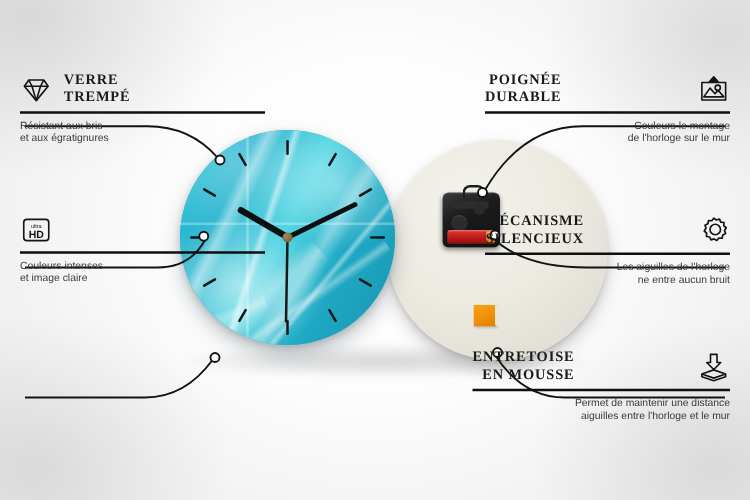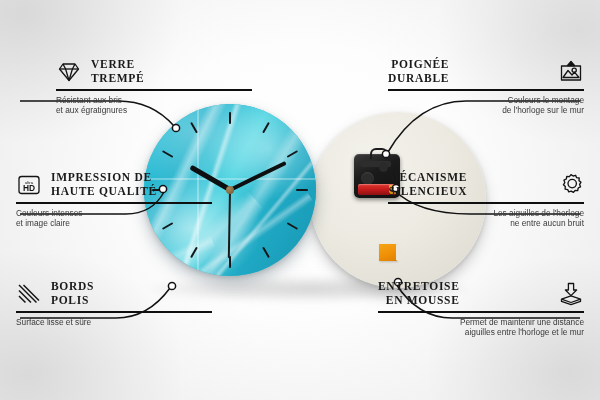--- a/index.html
+++ b/index.html
@@ -224,21 +224,21 @@
     font-family: Liberation Sans, sans-serif;
     font-size: 8.3px;
     line-height: 10.4px;
     color: #39393b;
   }
   .feature.right .desc { text-align: right; }
   .ico { width: 26px; height: 26px; flex: 0 0 26px; }
   .ico svg { display: block; width: 26px; height: 26px; }
 
   
-  #f-verre   { left: 16px;  top: 58px; margin-left: 40px; }
+  #f-verre   { left: 16px;  top: 58px; }
   #f-impr    { left: 16px;  top: 171px; }
   #f-bords   { left: 16px;  top: 280px; }
   #f-poignee { left: 388px; top: 58px; }
   #f-meca    { left: 388px; top: 171px; }
   #f-entre   { left: 378px; top: 280px; width: 206px; }
 </style>
 </head>
 <body>
 
 <div id="root">
@@ -337,54 +337,28 @@
 
   <div class="feature left" id="f-impr">
     <div class="head">
       <span class="ico">
         <svg viewBox="0 0 26 26">
           <rect x="3" y="4.5" width="20" height="17" rx="2.5" fill="none" stroke="#141414" stroke-width="1.3"></rect>
           <text x="13" y="11.6" text-anchor="middle" font-family="Liberation Sans, sans-serif" font-size="4.4" fill="#141414">ultra</text>
           <text x="13" y="19.3" text-anchor="middle" font-family="Liberation Sans, sans-serif" font-weight="bold" font-size="8.4" fill="#141414">HD</text>
         </svg>
       </span>
-      <span class="titles">
-        <span>IMPRESSION DE</span><br>
-        <span>HAUTE QUALITÉ</span>
-      </span>
     </div>
     <div class="rule"></div>
     <div class="desc">
       <span>Couleurs intenses</span><br>
       <span>et image claire</span>
     </div>
   </div>
 
-  <div class="feature left" id="f-bords">
-    <div class="head">
-      <span class="ico">
-        <svg viewBox="0 0 26 26">
-          <g stroke="#141414" stroke-width="1.5" stroke-linecap="butt">
-            <line x1="3" y1="4" x2="20.5" y2="21.5"></line>
-            <line x1="3" y1="9.5" x2="15" y2="21.5"></line>
-            <line x1="3" y1="15" x2="9.5" y2="21.5"></line>
-            <line x1="7.5" y1="4" x2="23" y2="19.5"></line>
-          </g>
-        </svg>
-      </span>
-      <span class="titles">
-        <span>BORDS</span><br>
-        <span>POLIS</span>
-      </span>
-    </div>
-    <div class="rule"></div>
-    <div class="desc">
-      <span>Surface lisse et sûre</span>
-    </div>
-  </div>
 
   <div class="feature right" id="f-poignee">
     <div class="head">
       <span class="titles">
         <span>POIGNÉE</span><br>
         <span>DURABLE</span>
       </span>
       <span class="ico">
         <svg viewBox="0 0 26 26">
           <g fill="none" stroke="#141414" stroke-width="1.3" stroke-linejoin="round">

